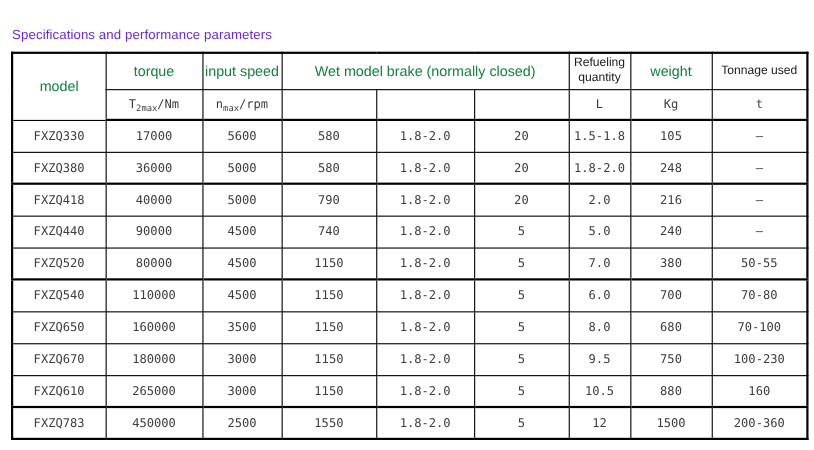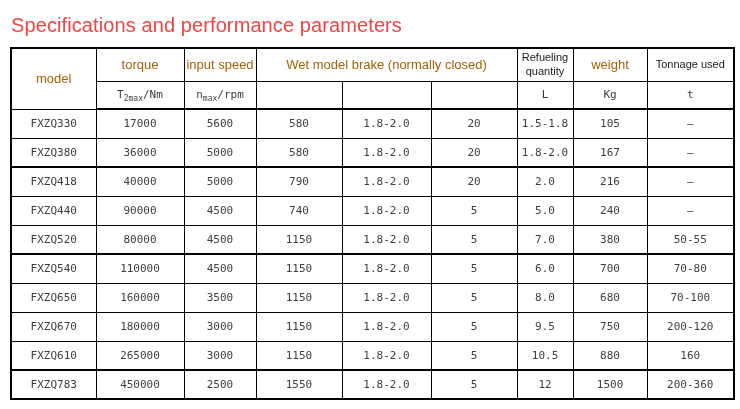--- a/index.html
+++ b/index.html
@@ -5,23 +5,23 @@
   html, body { margin: 0; padding: 0; }
   body {
     width: 740px; height: 409px;
     background: #ffffff;
     overflow: hidden;
     font-family: "Liberation Sans", sans-serif;
     position: relative;
   }
   .title {
     position: absolute;
-    left: 11px; top: 14px;
-    font-size: 20px;
-    color: #ef4444;
+    left: 11px; top: 24px;
+    font-size: 12px;
+    color: #6d28d9;
     letter-spacing: 0.1px;
   }
   table.spec {
     position: absolute;
     left: 10px; top: 47px;
     border-collapse: collapse;
     table-layout: fixed;
     width: 723px;
     border: 2px solid #000;
   }
@@ -31,21 +31,21 @@
     vertical-align: middle;
     padding: 0;
     overflow: hidden;
   }
   tr.hrow1 { height: 33px; }
   tr.hrow2 { height: 28px; margin-top: 12px; }
   tr.drow  { height: 29px; }
   .hdr {
     font-family: "Liberation Sans", sans-serif;
     font-size: 13px;
-    color: #a16207;
+    color: #15803d;
   }
   .hdr-sm {
     font-family: "Liberation Sans", sans-serif;
     font-size: 11px;
     color: #1a1a1a;
     line-height: 1.25;
   }
   .mono {
     font-family: "DejaVu Sans Mono", monospace;
     font-size: 11px;
@@ -113,21 +113,21 @@
     <td class="mono bl2">–</td>
   </tr>
       <tr class="drow bb2">
     <td class="mono">FXZQ380</td>
     <td class="mono bl2">36000</td>
     <td class="mono">5000</td>
     <td class="mono bl2">580</td>
     <td class="mono">1.8-2.0</td>
     <td class="mono">20</td>
     <td class="mono bl2">1.8-2.0</td>
-    <td class="mono bl2">167</td>
+    <td class="mono bl2">248</td>
     <td class="mono bl2">–</td>
   </tr>
       <tr class="drow">
     <td class="mono">FXZQ418</td>
     <td class="mono bl2">40000</td>
     <td class="mono">5000</td>
     <td class="mono bl2">790</td>
     <td class="mono">1.8-2.0</td>
     <td class="mono">20</td>
     <td class="mono bl2">2.0</td>
@@ -180,21 +180,21 @@
   </tr>
       <tr class="drow">
     <td class="mono">FXZQ670</td>
     <td class="mono bl2">180000</td>
     <td class="mono">3000</td>
     <td class="mono bl2">1150</td>
     <td class="mono">1.8-2.0</td>
     <td class="mono">5</td>
     <td class="mono bl2">9.5</td>
     <td class="mono bl2">750</td>
-    <td class="mono bl2">200-120</td>
+    <td class="mono bl2">100-230</td>
   </tr>
       <tr class="drow bb2">
     <td class="mono">FXZQ610</td>
     <td class="mono bl2">265000</td>
     <td class="mono">3000</td>
     <td class="mono bl2">1150</td>
     <td class="mono">1.8-2.0</td>
     <td class="mono">5</td>
     <td class="mono bl2">10.5</td>
     <td class="mono bl2">880</td>

